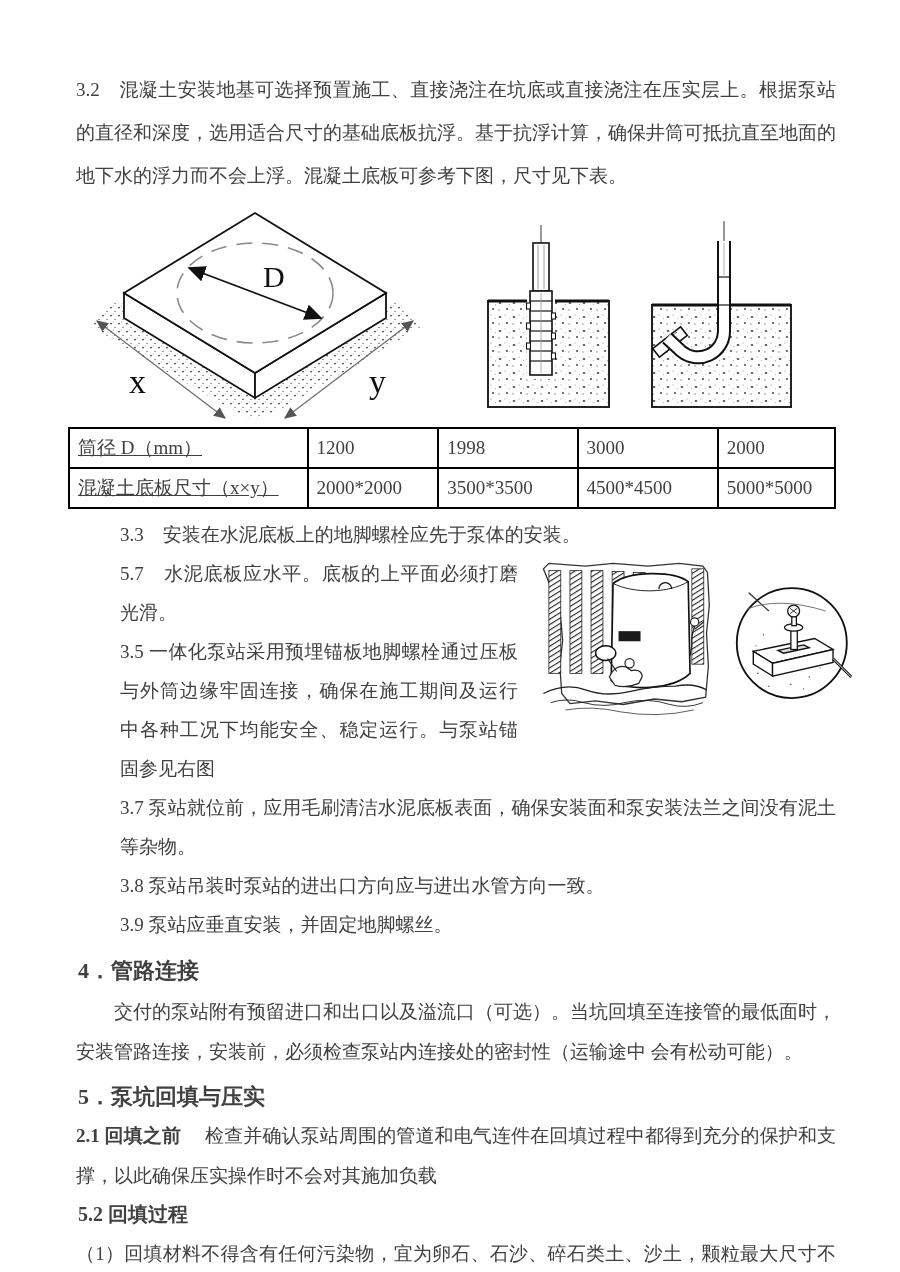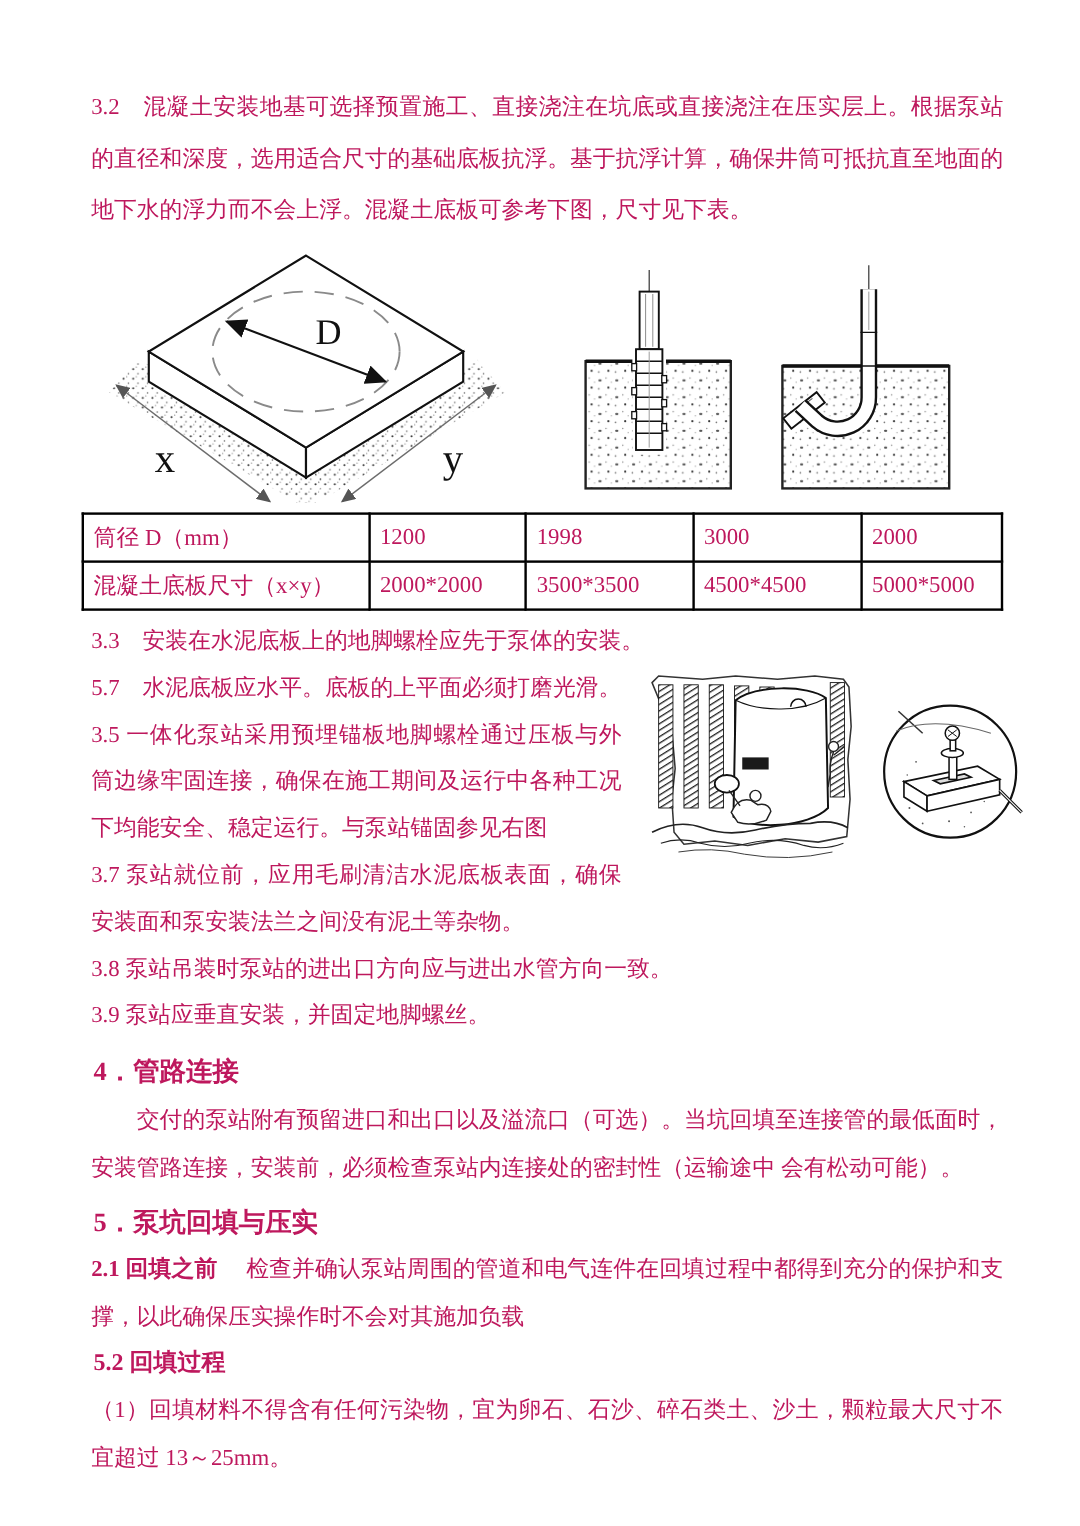--- a/index.html
+++ b/index.html
@@ -1,36 +1,36 @@
 <!DOCTYPE html>
 <html><head>
 <meta charset="utf-8">
 <style>
   html,body{margin:0;padding:0;background:#888;}
   .page{
     width:900px;height:1272px;background:#ffffff;margin:0 auto;
-    font-family:"Liberation Serif","DejaVu Serif",serif;color:#be185d;
+    font-family:"Liberation Serif","DejaVu Serif",serif;color:#404040;
     overflow:hidden;position:relative;
   }
   .content{padding:68px 64px 0 76px;}
   p{margin:0;}
   .body-par{font-size:19px;line-height:43px;text-align:justify;}
-  .list-par{font-size:19px;line-height:39px;text-align:justify;}
+  .list-par{font-size:19px;line-height:39px;text-align:justify;margin-left:44px;}
   .figure-row{display:flex;align-items:flex-start;margin:4px 0 8px 0;height:218px;}
   .fig-slab{width:340px;margin-left:9px;}
   .fig-bolts{width:340px;margin-left:44px;margin-top:14px;}
   svg{display:block;}
   table.dim{
     border-collapse:collapse;width:768px;margin-left:-8px;
     font-size:19px;
   }
   table.dim td{
     border:2px solid #000;height:36px;padding:1px 8px;white-space:nowrap;
   }
-  td.c0{width:226px;} td.c1{width:120px;} td.c2{width:131px;} td.c3{width:132px;margin-left:12px;} td.c4{width:103px;}
+  td.c0{width:226px;text-decoration:underline;} td.c1{width:120px;} td.c2{width:131px;} td.c3{width:132px;margin-left:12px;} td.c4{width:103px;}
   .anchor-illu{
     float:right;width:340px;height:165px;margin:2px -30px 0 8px;
   }
   .h-section{font-size:22px;font-weight:700;line-height:30px;}
   .h4m{margin:12px 0 6px 2px;}
   .h5m{margin:10px 0 4px 2px;}
   .par4{font-size:19px;line-height:40px;text-align:justify;text-indent:2em;}
   .par51{font-size:19px;line-height:40px;text-align:justify;}
   .lbl-bold{font-weight:700;margin-right:24px;}
   .h52{font-size:20px;font-weight:700;line-height:36px;margin-left:2px;}

